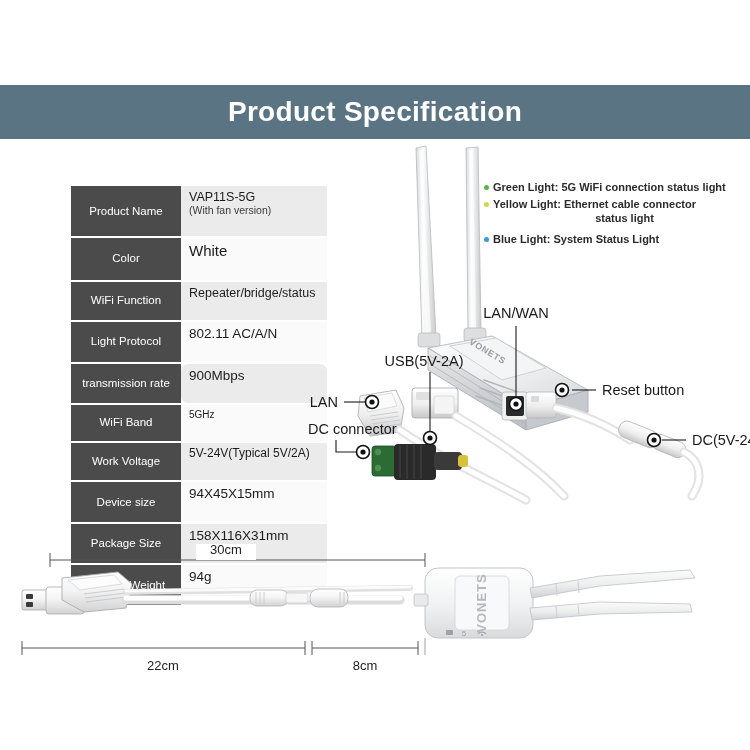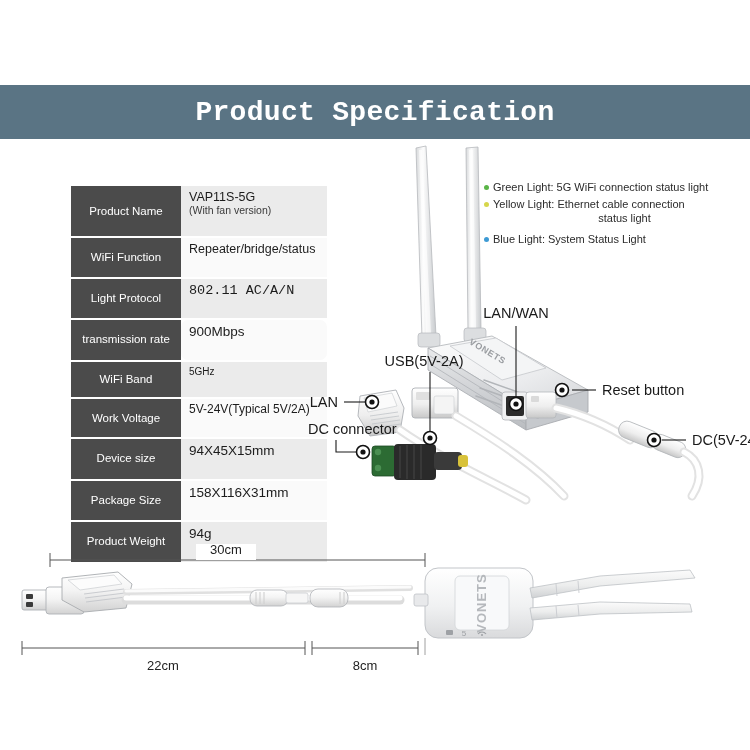--- a/index.html
+++ b/index.html
@@ -19,21 +19,21 @@
     left: 0; top: 85px;
     width: 750px; height: 54px;
     background: #5a7484;
     display: flex; align-items: center; justify-content: center;
   }
   .header-title {
     color: #ffffff;
     font-size: 28px;
     font-weight: bold;
     letter-spacing: .3px;
-    font-family: Liberation Mono, monospace;
+    font-family: Liberation Sans, sans-serif;
   }
 
   
   .spec-table {
     position: absolute;
     left: 27px; top: 184px;
     width: 256px;
     border-collapse: separate;
     border-spacing: 0 2px;
     margin-left: 44px;
@@ -75,20 +75,21 @@
     left: 484px; top: 180px;
     width: 262px;
   }
   .led-row {
     display: flex;
     align-items: flex-start;
     margin-bottom: 2px;
     font-size: 11px;
     color: #2b2b2b;
     line-height: 1.32;
+    font-weight: bold;
   }
   .led-row.spaced { margin-top: 6px; }
   .led-dot {
     width: 5px; height: 5px;
     border-radius: 50%;
     flex: 0 0 auto;
     margin-top: 5px; margin-right: 4px;
   }
   .led-text { flex: 1 1 auto; }
   .led-text .line2 {
@@ -134,26 +135,30 @@
 <table class="spec-table">
   <tbody>
     <tr>
       <td class="spec-label">Product Name</td>
       <td class="spec-value">
         <span>VAP11S-5G</span>
         <span class="sub">(With fan version)</span>
       </td>
     </tr>
     <tr>
+      <td class="spec-label">Color</td>
+      <td class="spec-value" style="font-size:15px;">White</td>
+    </tr>
+    <tr>
       <td class="spec-label">WiFi Function</td>
       <td class="spec-value">Repeater/bridge/status</td>
     </tr>
     <tr>
       <td class="spec-label">Light Protocol</td>
-      <td class="spec-value" style="font-size:13.5px;font-family:Liberation Mono, monospace;">802.11 AC/A/N</td>
+      <td class="spec-value" style="font-size:13.5px;">802.11 AC/A/N</td>
     </tr>
     <tr>
       <td class="spec-label">transmission rate</td>
       <td class="spec-value" style="font-size:13.5px;border-radius:7px;">900Mbps</td>
     </tr>
     <tr>
       <td class="spec-label">WiFi Band</td>
       <td class="spec-value" style="font-size:10px;">5GHz</td>
     </tr>
     <tr>
@@ -176,21 +181,21 @@
 </table>
 
 <div class="led-legend">
   <div class="led-row">
     <span class="led-dot" style="background:#5ab547"></span>
     <span class="led-text">Green Light: 5G WiFi connection status light</span>
   </div>
   <div class="led-row">
     <span class="led-dot" style="background:#d6d64b"></span>
     <span class="led-text">
-      <span>Yellow Light: Ethernet cable connection</span>
+      <span>Yellow Light: Ethernet cable connector</span>
       <span class="line2">status light</span>
     </span>
   </div>
   <div class="led-row spaced">
     <span class="led-dot" style="background:#3d9ad4"></span>
     <span class="led-text">Blue Light: System Status Light</span>
   </div>
 </div>
 
 <div class="photo-upper">

